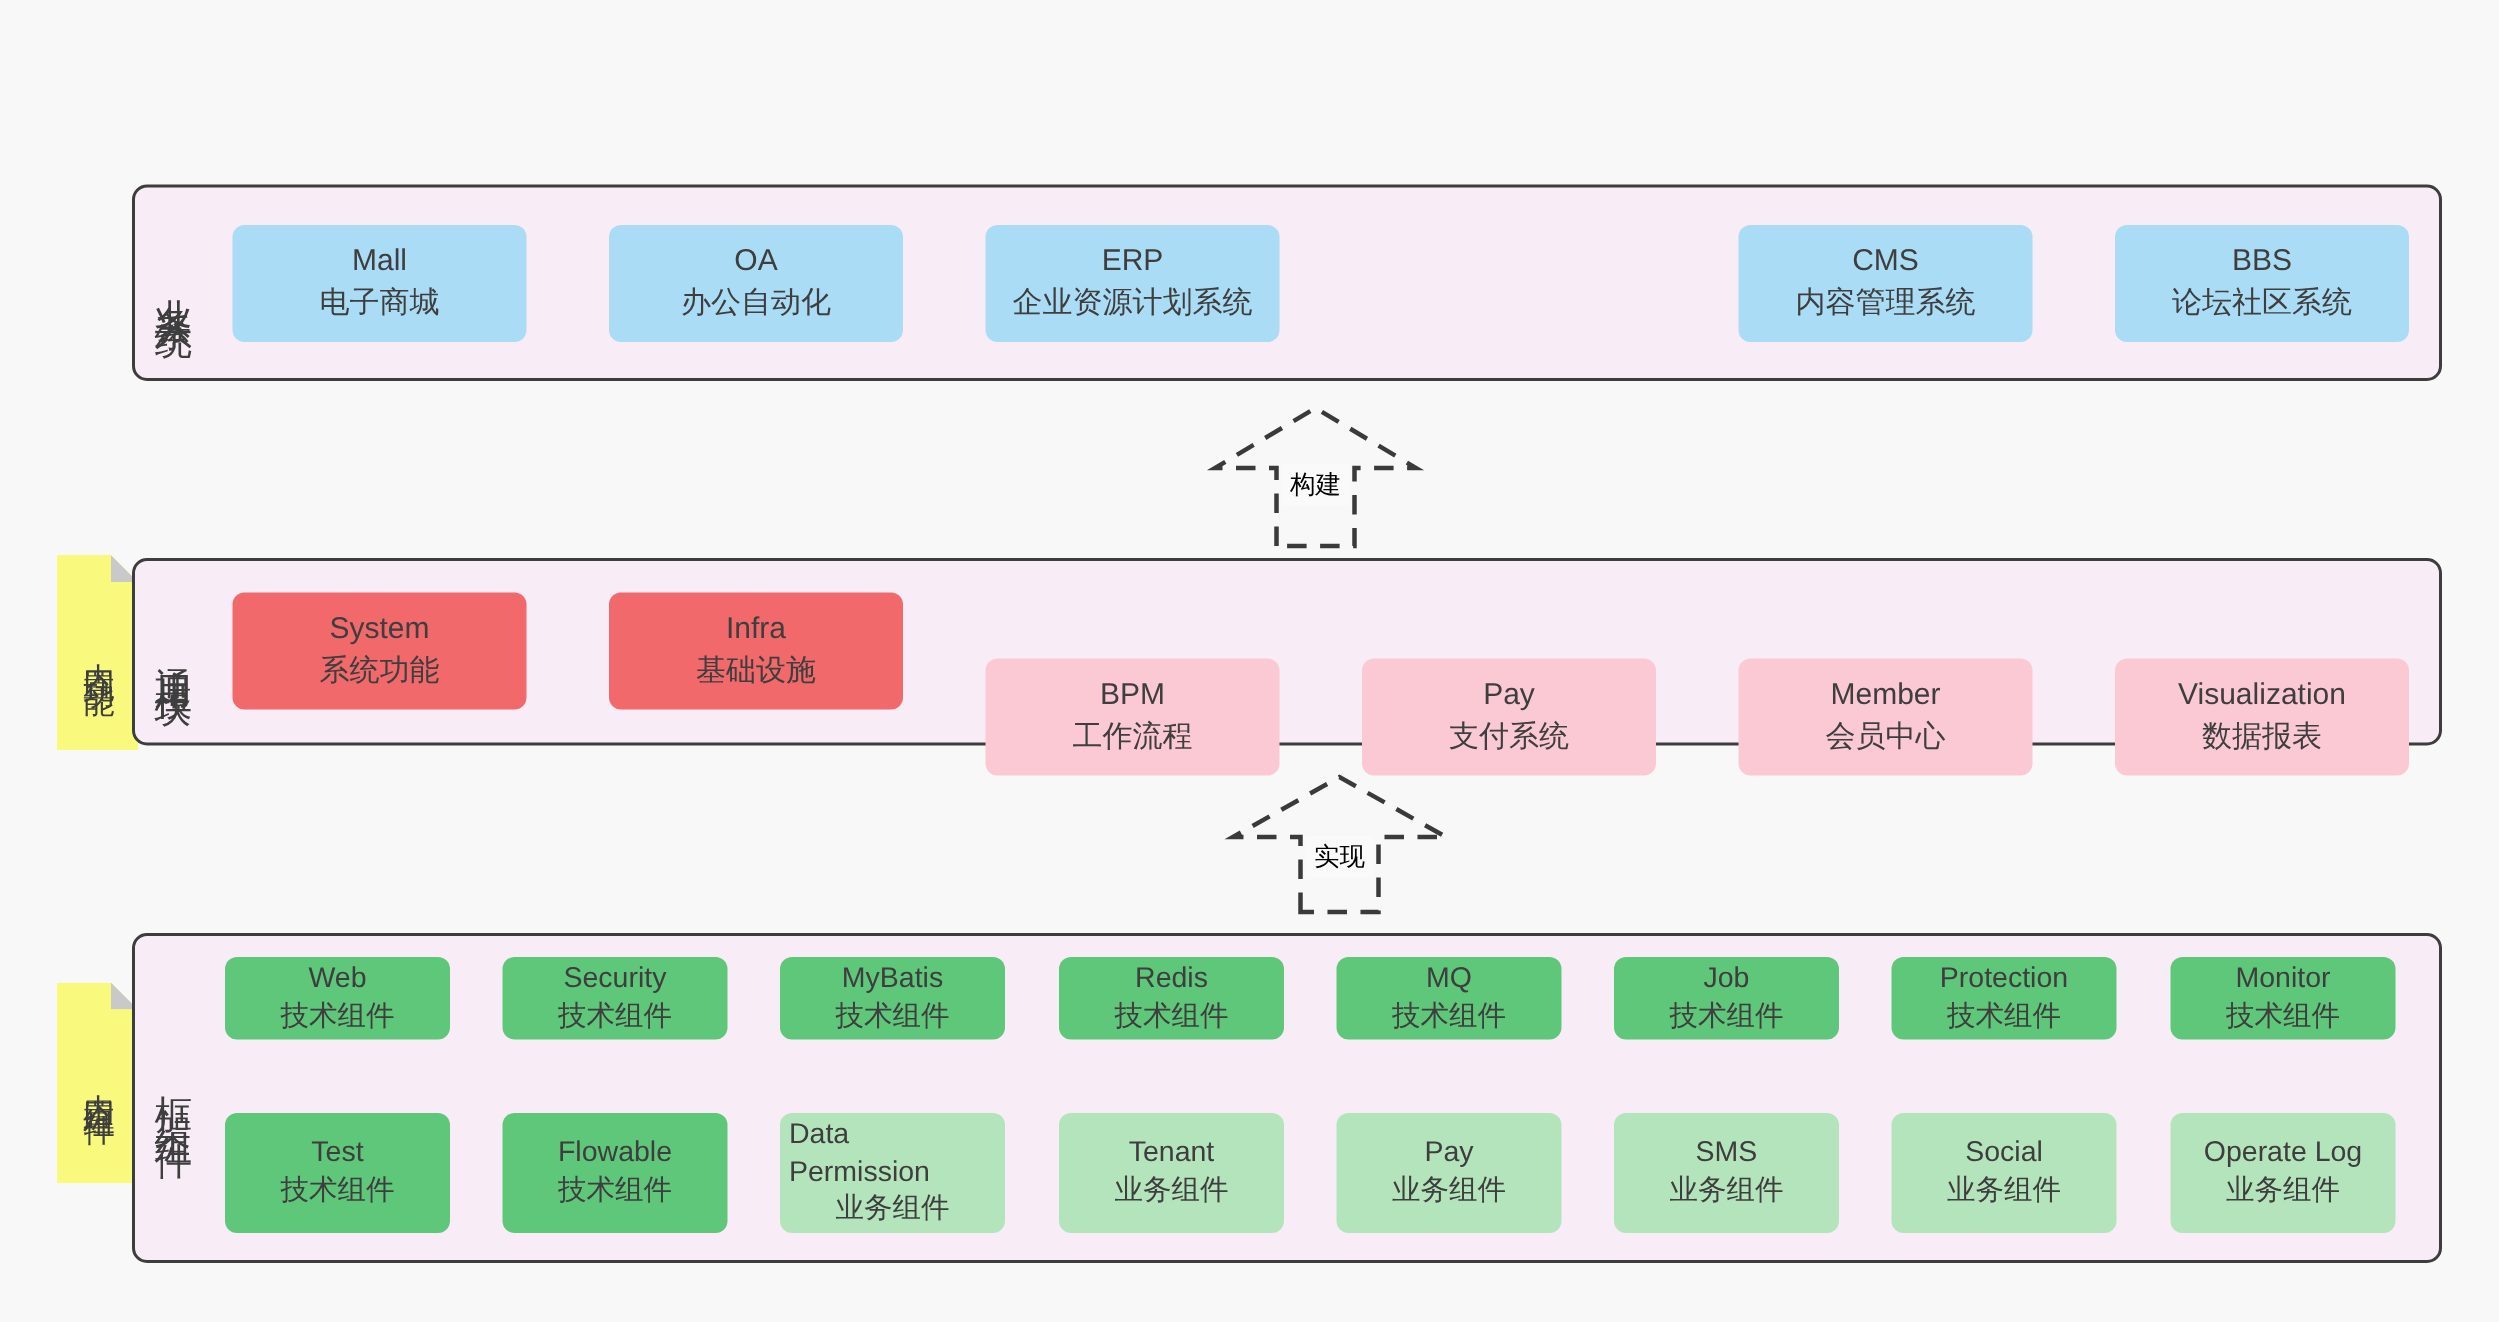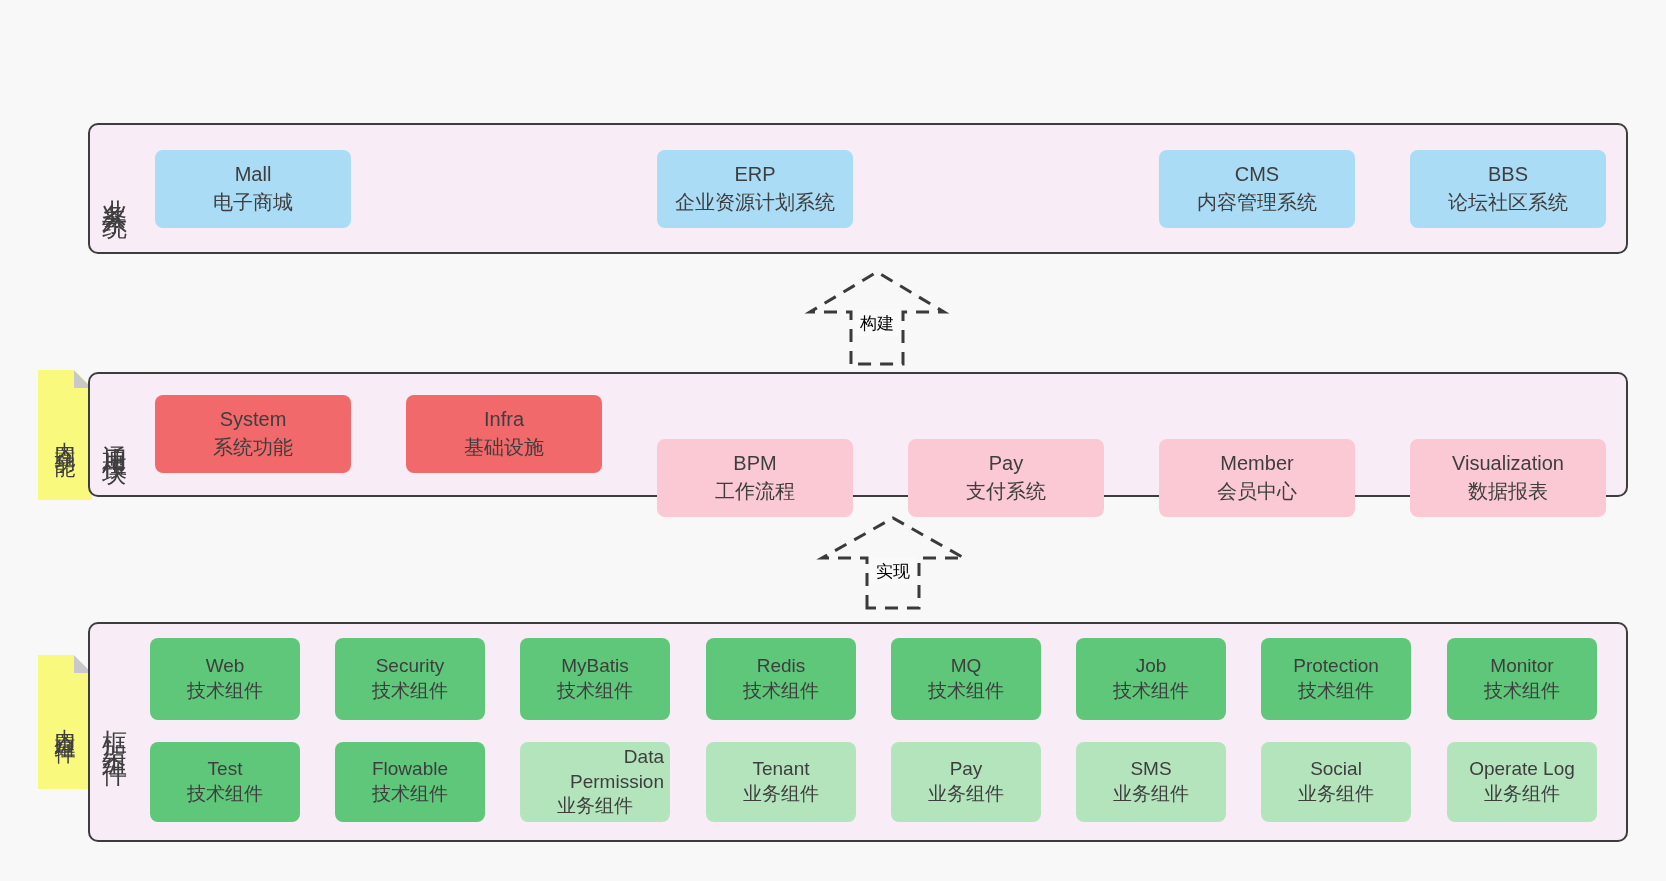--- a/index.html
+++ b/index.html
@@ -20,25 +20,25 @@
   #panel-components{left:88px;top:622px;width:1536px;height:216px;}
   .vlabel{
     position:absolute;left:9px;top:50%;transform:translateY(-50%);
     writing-mode:vertical-rl;text-orientation:upright;
     font-size:25px;letter-spacing:5px;color:#3e3e3e;white-space:nowrap;
   }
   #panel-components .vlabel{letter-spacing:11px;}
   .box{
     position:absolute;border-radius:8px;
     display:flex;flex-direction:column;align-items:center;justify-content:center;
-    text-align:right;line-height:1.38;color:var(--box-text,#3e3e3e);
+    text-align:left;line-height:1.38;color:var(--box-text,#3e3e3e);
   }
   #panel-business .box,#panel-modules .box{width:196px;height:78px;font-size:20px;}
   #panel-components .box{width:150px;font-size:19px;line-height:1.3;}
-  #panel-components .row1{height:82px;top:14px;}
+  #panel-components .row1{height:55px;top:14px;}
   #panel-components .row2{height:80px;top:118px;}
   .c-blue  {background:var(--blue,#aadcf5);}
   .c-red   {background:var(--red,#f1696b);}
   .c-pink  {background:var(--pink,#fbc9d4);margin-top:44px;}
   .c-green {background:var(--green,#5fc77a);}
   .c-lgreen{background:var(--light-green,#b4e4bc);}
   .box-name{padding:0 6px;}
   .box-desc{padding:0 6px;}
   .note{
     position:absolute;width:54px;background:var(--note-yellow,#f9f97e);
@@ -93,20 +93,24 @@
     <path class="arrow-path" d="M51,100 L51,50 L6,50 L77,10 L148,50 L103,50 L103,100 Z"></path>
   </svg>
   <div class="arrow-label" id="arrow-implement-label">实现</div>
 
   <div class="panel" id="panel-business">
     <div class="vlabel">业务系统</div>
     <div class="box c-blue" style="left:65px;top:25px">
       <div class="box-name">Mall</div>
       <div class="box-desc">电子商城</div>
     </div>
+    <div class="box c-blue" style="left:316px;top:25px">
+      <div class="box-name">OA</div>
+      <div class="box-desc">办公自动化</div>
+    </div>
     <div class="box c-blue" style="left:567px;top:25px">
       <div class="box-name">ERP</div>
       <div class="box-desc">企业资源计划系统</div>
     </div>
     <div class="box c-blue" style="left:1320px;top:25px">
       <div class="box-name">BBS</div>
       <div class="box-desc">论坛社区系统</div>
     </div>
     <div class="box c-blue" style="left:1069px;top:25px">
       <div class="box-name">CMS</div>

